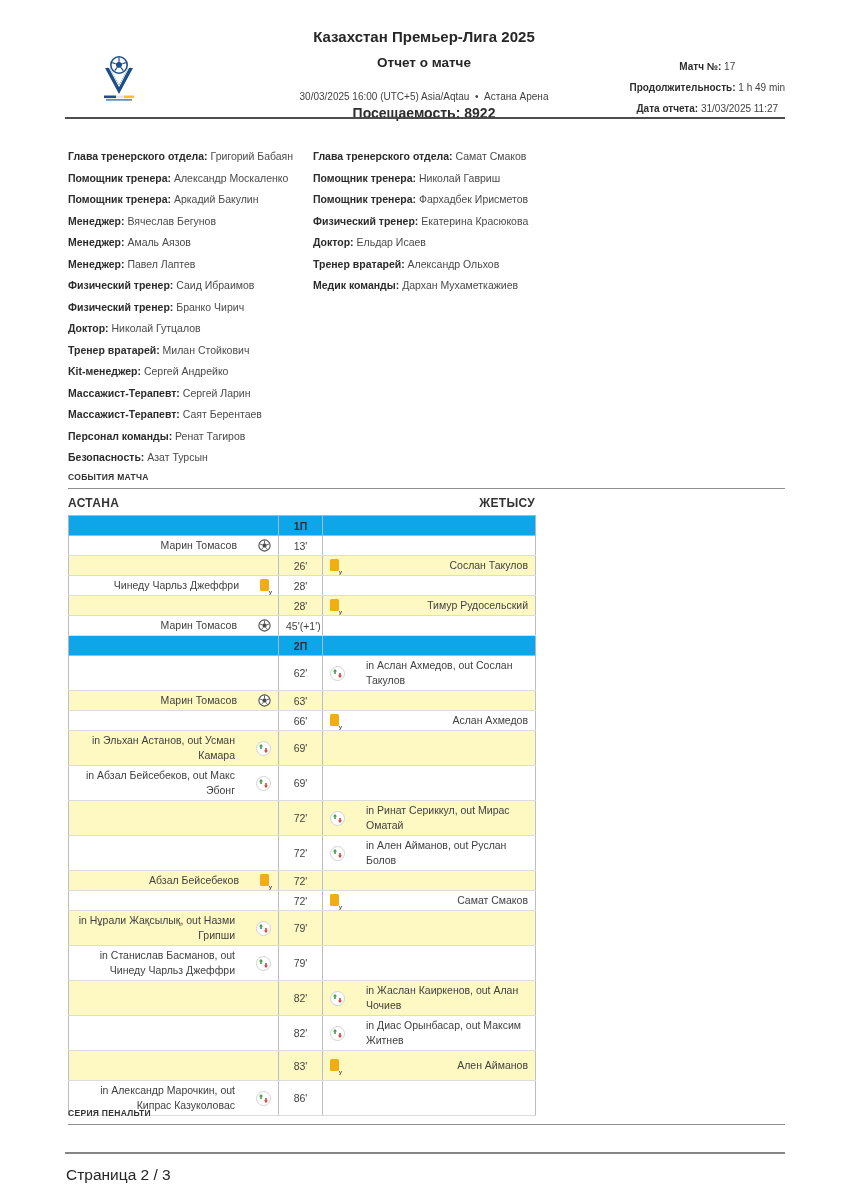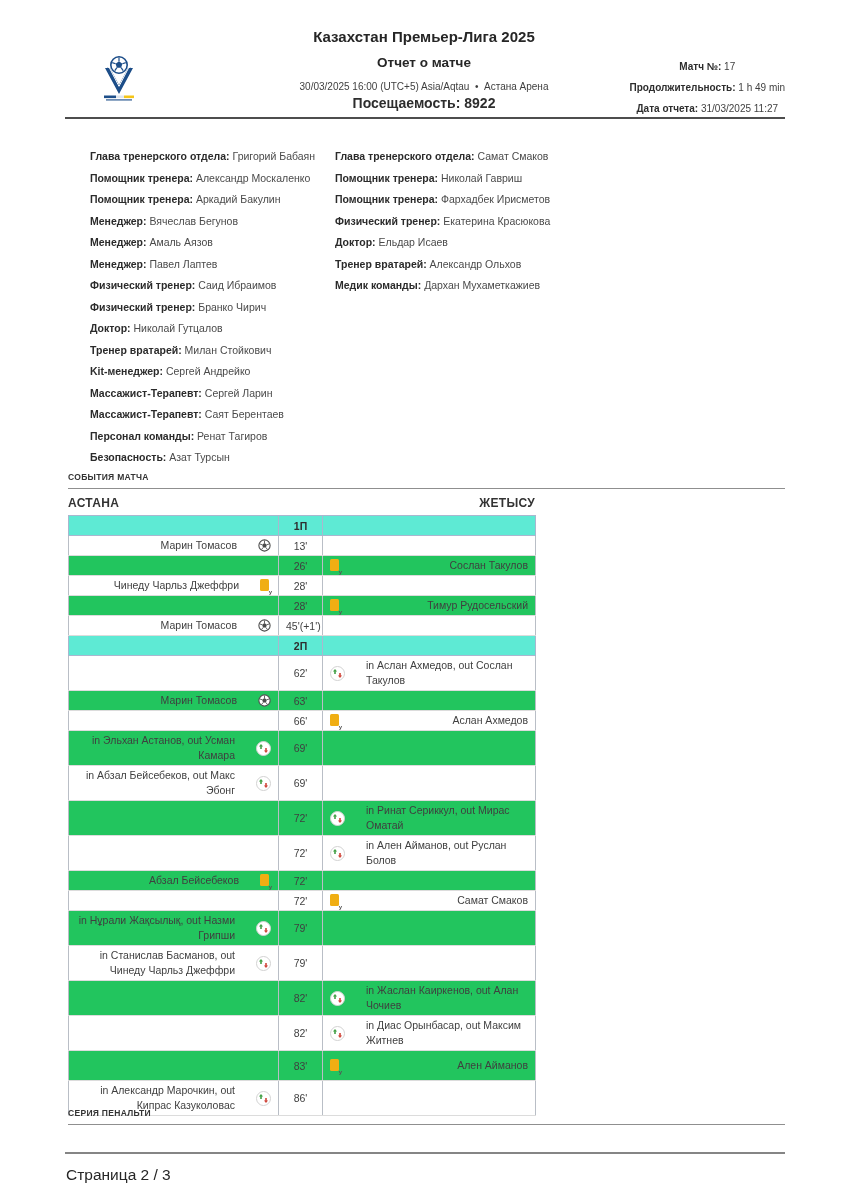--- a/index.html
+++ b/index.html
@@ -4,56 +4,56 @@
 <style>
   * { margin:0; padding:0; box-sizing:border-box; }
   html,body { background:#ffffff; }
   body { font-family:"Liberation Sans","DejaVu Sans",sans-serif; color:#3a3a3a; }
   .page { position:relative; width:848px; height:1200px; background:#fff; overflow:hidden; }
 
   
   .logo { position:absolute; left:101px; top:54px; width:36px; height:48px; }
   .hdr-center { position:absolute; left:0; right:0; top:28px; text-align:center; }
   .title { font-size:15px; font-weight:bold; color:#262626; margin-bottom:10px; }
-  .subtitle { font-size:13.5px; font-weight:bold; color:#262626; margin-bottom:11px; }
+  .subtitle { font-size:13.5px; font-weight:bold; color:#262626; margin-bottom:21px; }
   .meta-line { font-size:10px; color:#3f3f3f; margin-bottom:3px; }
   .attendance { font-size:14px; color:#3f3f3f; }
   .attendance b, .meta-line b { color:#2d2d2d; }
   .hdr-right { position:absolute; right:63px; top:56px; text-align:center; font-size:10px; line-height:21px; color:#3f3f3f; }
   .hdr-right b { color:#2d2d2d; }
   .hdr-rule { position:absolute; top:117px; left:65px; right:63px; border-top:2px solid #4d4d4d; }
 
   
   .staff { position:absolute; left:68px; top:146px; width:717px; }
   .staff-col { position:absolute; top:0; width:244px; }
   .staff-col.home { left:0; }
   .staff-col.away { left:245px; width:260px; }
   .staff-item { font-size:10.5px; line-height:21.5px; white-space:nowrap; color:#4a4a4a; }
-  .staff-item b { color:#2b2b2b;margin-left:22px; }
+  .staff-item b { color:#2b2b2b; }
 
   
   .section-title { font-size:8.5px; font-weight:bold; letter-spacing:.3px; color:#333;
                    padding-bottom:6px; border-bottom:1px solid #8f8f8f; }
   .events { position:absolute; left:68px; top:472px; width:717px; }
   .teams-row { width:467px; display:flex; justify-content:space-between;
                margin-top:7px; margin-bottom:5px; font-size:12px; font-weight:bold;
                letter-spacing:.3px; color:#333; }
 
   
   table.ev { width:467px; border-collapse:collapse; table-layout:fixed; font-size:10.5px; color:#3f3f3f; border:1px solid #b9bec6; }
   table.ev col.c-home { width:210px; }
   table.ev col.c-time { width:44px; }
   table.ev col.c-away { width:213px; }
   table.ev td { border-left:1px solid #b9bec6; border-right:1px solid #b9bec6;
                 border-top:1px solid #dcdcdc; border-bottom:1px solid #dcdcdc;
                 padding:2px 7px; vertical-align:middle; }
-  tr.period td { background:#5eead4; border:1px solid #a9b7cf; font-weight:bold;
+  tr.period td { background:#0ea5e9; border:1px solid #a9b7cf; font-weight:bold;
                  text-align:center; height:20px; font-size:10.5px; color:#2d2d2d; }
   tr.evrow { height:19px; }
-  tr.evrow.alt td { background:#22c55e; }
+  tr.evrow.alt td { background:#fef9c3; }
   tr.evrow.tall td { padding-top:7px; padding-bottom:7px; }
   td.cell-time { text-align:center; white-space:nowrap; padding:2px 2px; }
   .cellwrap { display:flex; align-items:center; gap:21px; line-height:15px; }
   .cellwrap.home { justify-content:flex-end; text-align:right; }
   .cellwrap.away { justify-content:space-between; text-align:left; }
   .ev-icon { flex:0 0 auto; display:inline-flex; align-items:center; }
 
   
   .card-wrap { position:relative; width:11px; height:14px; display:inline-block; }
   .card-rect { position:absolute; left:0; top:0; width:9px; height:12px; background:#f0ae13; border-radius:1.5px; }

